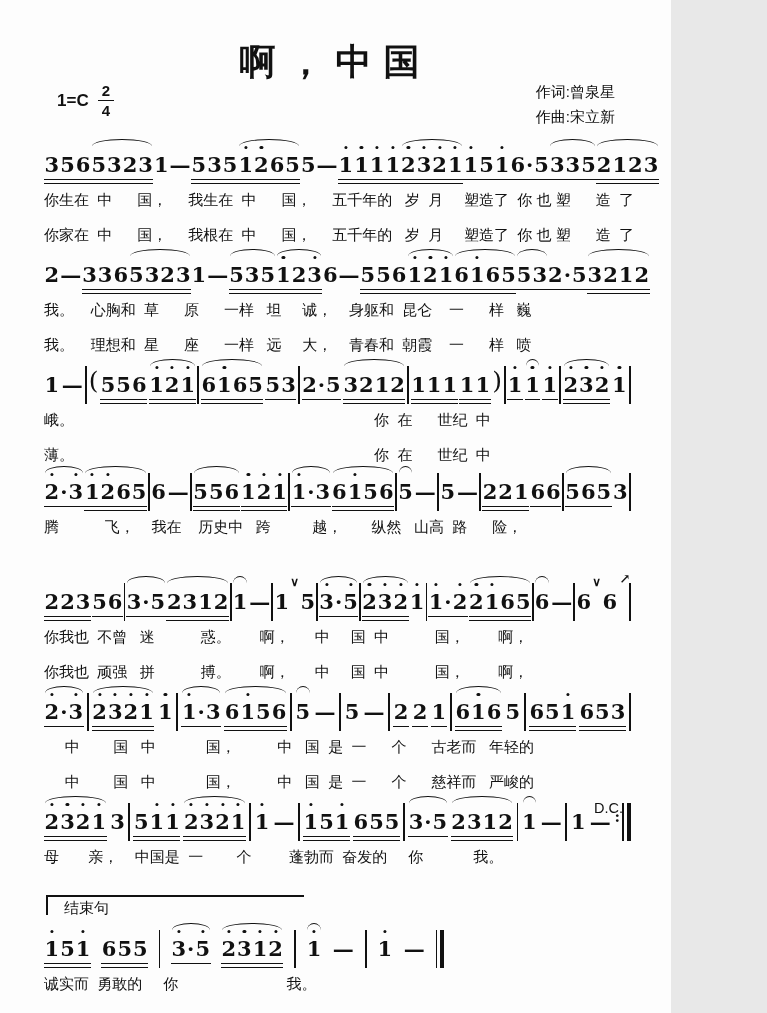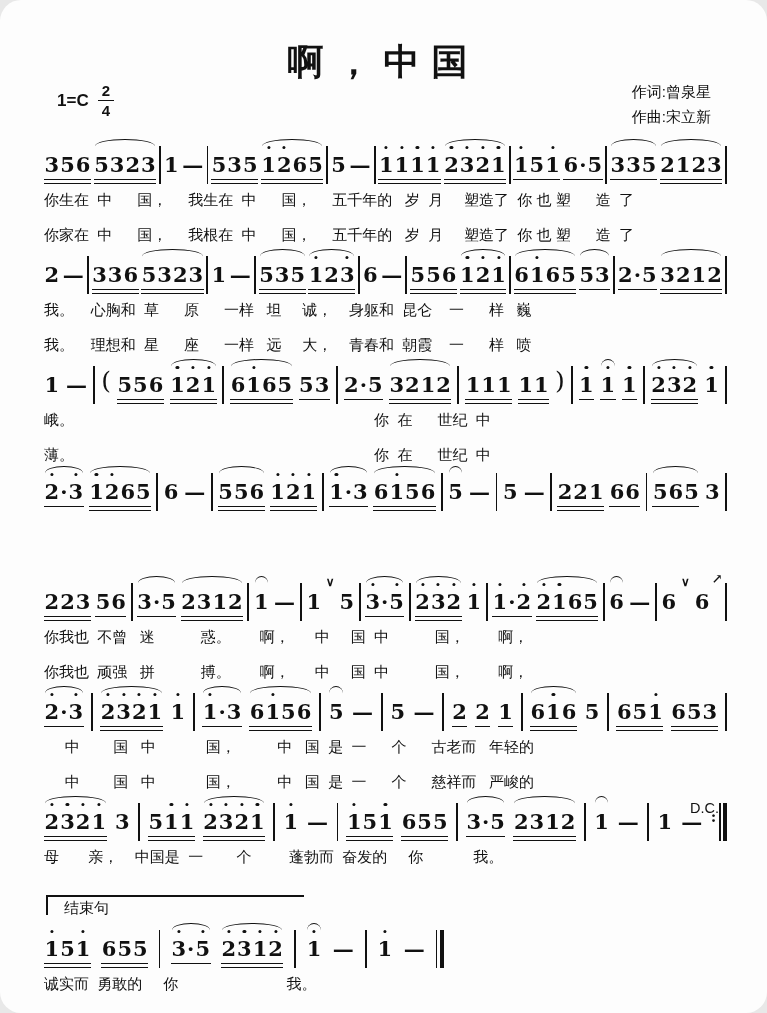--- a/index.html
+++ b/index.html
@@ -1,17 +1,17 @@
 <!DOCTYPE html>
 <html><head>
 <meta charset="utf-8">
 <style>
   html,body{margin:0;padding:0;background:#e8e8e8;}
-  .page{position:relative;width:767px;height:1013px;background:#fdfdfd;overflow:hidden;
-        font-family:"Liberation Sans",sans-serif;color:#111;border-radius:21px;}
+  .page{position:relative;width:671px;height:1013px;background:#fdfdfd;overflow:hidden;
+        font-family:"Liberation Sans",sans-serif;color:#111;}
   .title{position:absolute;top:38px;left:0;width:100%;margin:0;text-align:center;
          font-family:"DejaVu Serif",serif;font-size:36px;font-weight:800;letter-spacing:12px;}
   .keysig{position:absolute;left:57px;top:82px;display:flex;align-items:center;gap:9px;font-size:17px;font-weight:bold;}
   .frac{display:inline-flex;flex-direction:column;align-items:center;font-size:15px;line-height:1.15;}
   .frac .num{border-bottom:1.6px solid #111;padding:0 4px 1px;}
   .frac .den{padding:1px 4px 0;}
   .credits{position:absolute;right:56px;top:80px;font-size:15px;line-height:1.65;text-align:right;}
 
   .score{position:absolute;left:0;top:0;width:100%;height:100%;}
   .system{position:absolute;left:44px;right:40px;}
@@ -504,20 +504,21 @@
               <span class="c">5</span>
             </span>
           </span>
           <span class="g">
             <span class="gi">
               <span class="c">3</span>
             </span>
           </span>
           <span class="bar"></span>
         </div>
+        <div class="lyr">腾           飞，    我在    历史中   跨          越，       纵然   山高  路      险，</div>
       </div>
       <div class="system">
         <div class="notes">
           <span class="g u2">
             <span class="gi">
               <span class="c">2</span>
               <span class="c">2</span>
               <span class="c">3</span>
             </span>
           </span>

